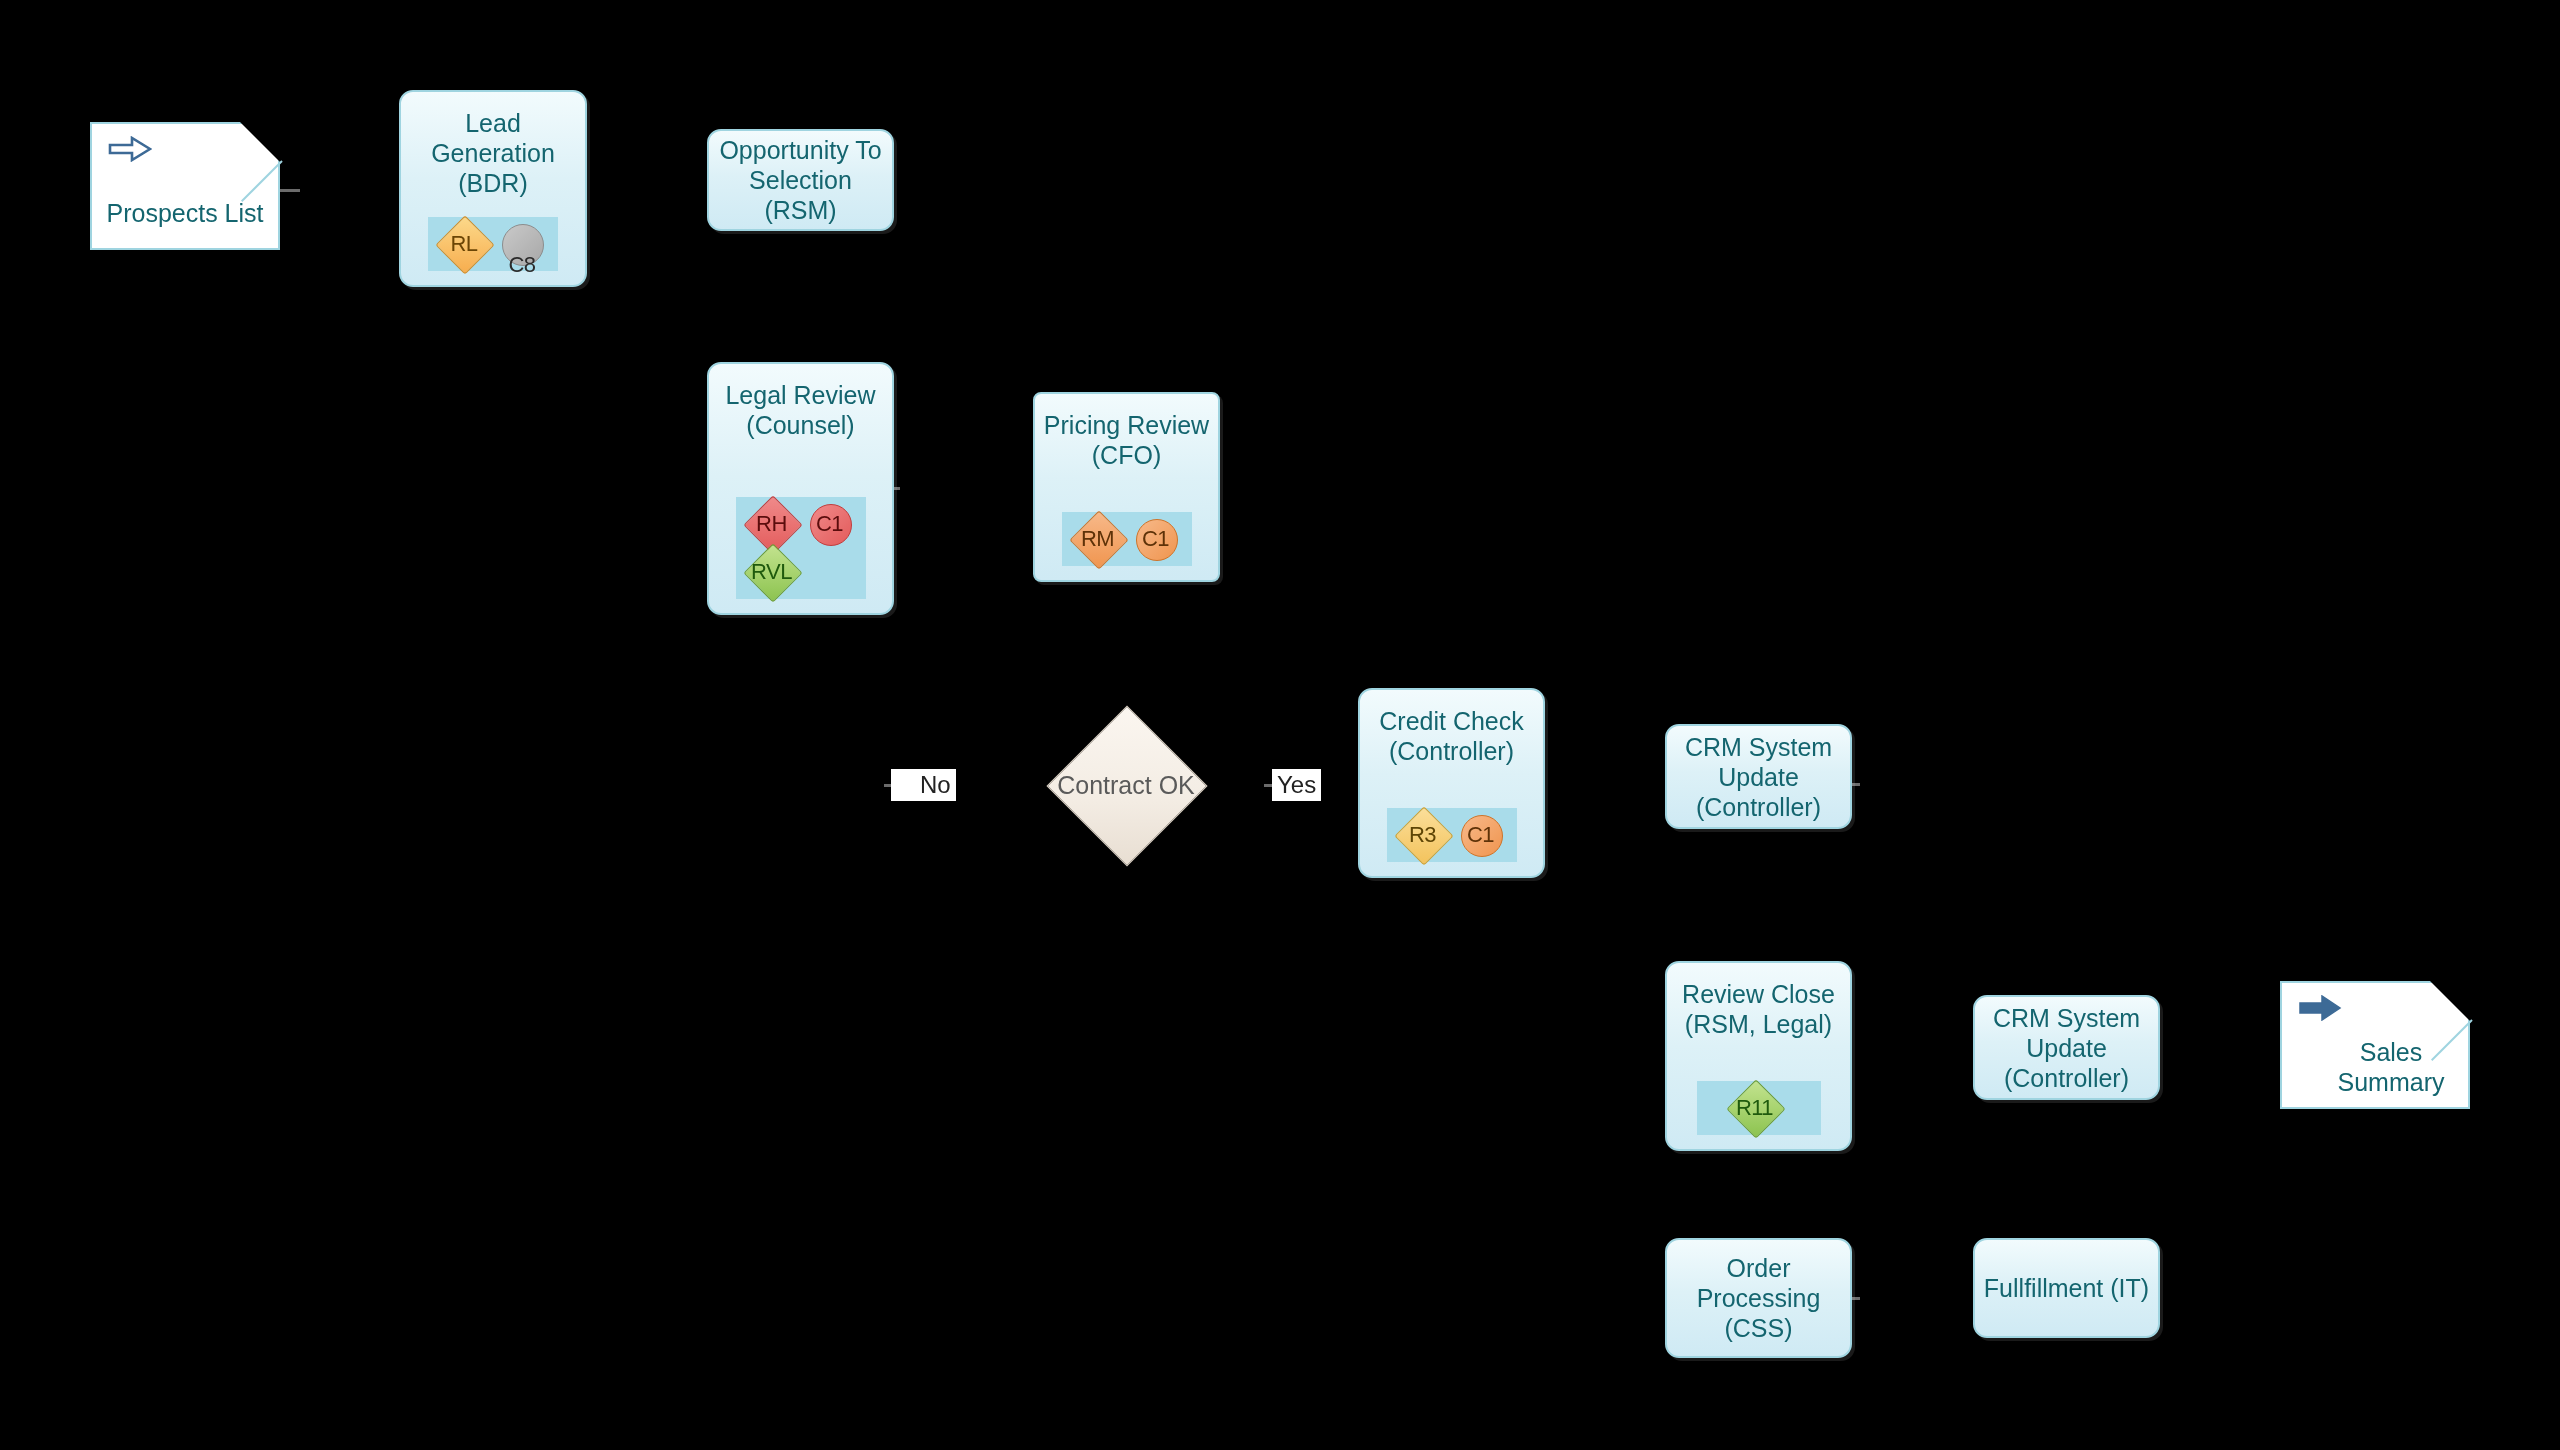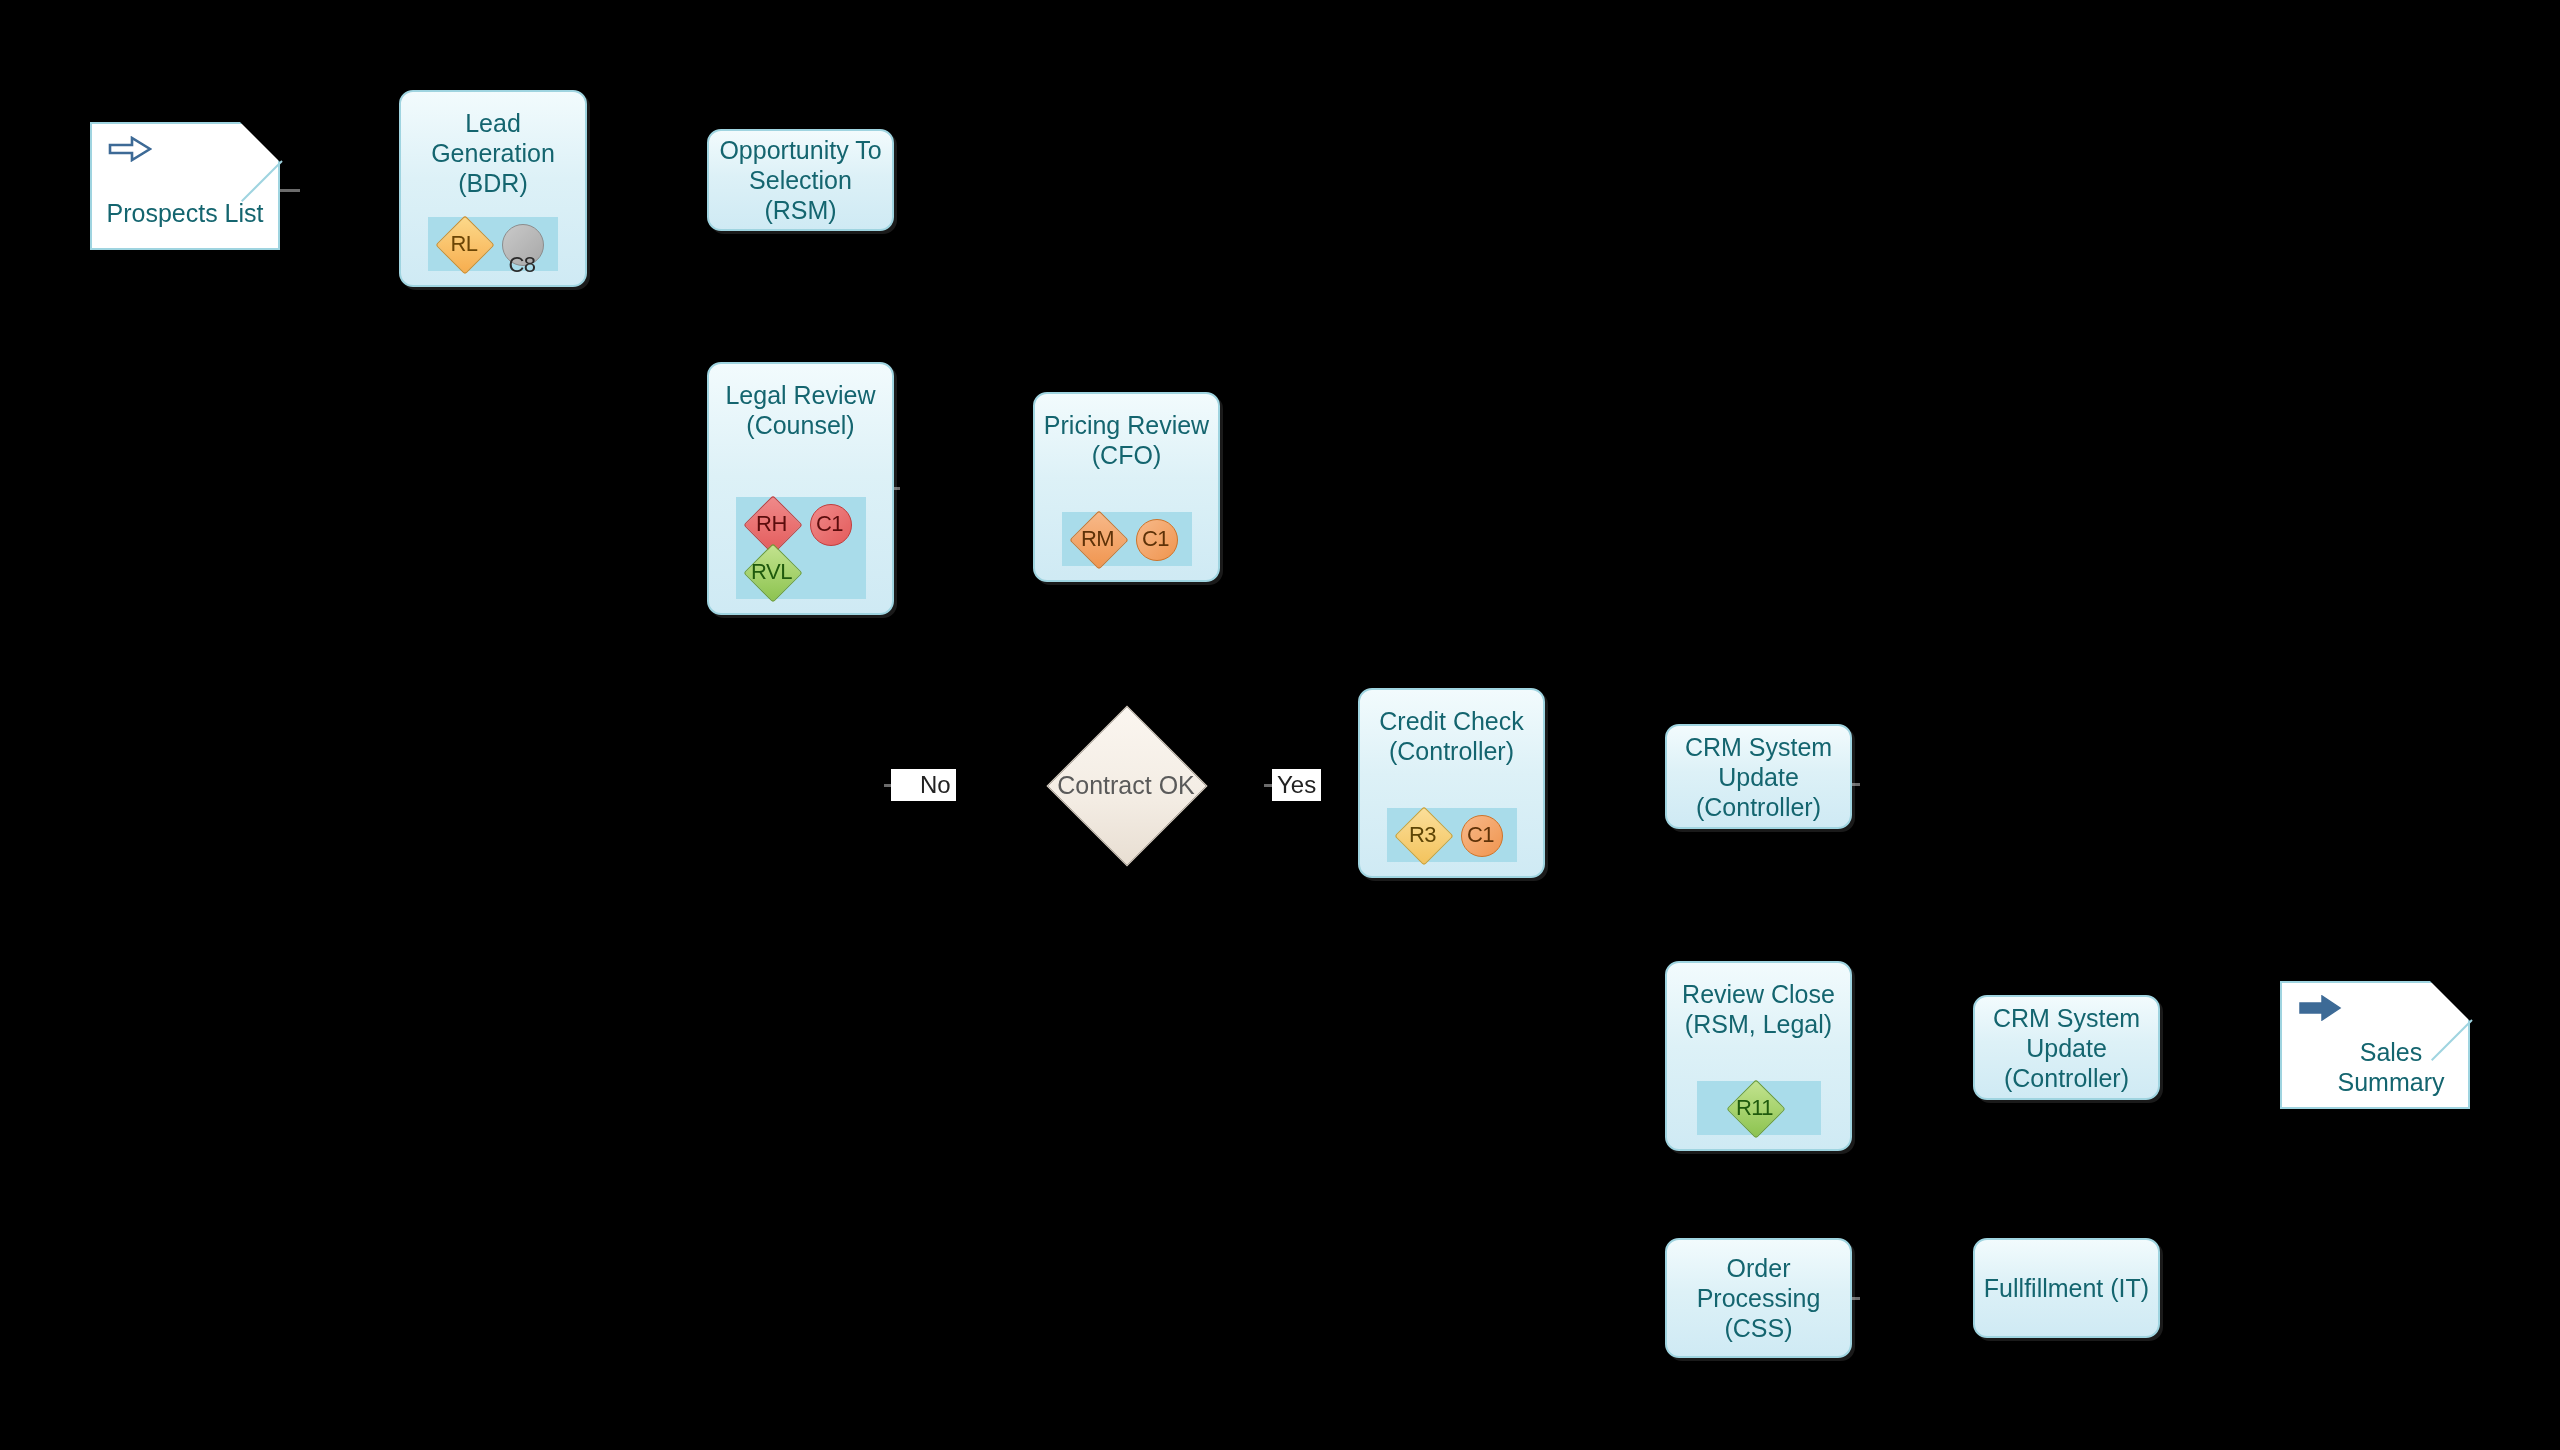--- a/index.html
+++ b/index.html
@@ -266,21 +266,21 @@
       </div>
       <div class="badge-row">
         <div class="bdg diamond thm-green">
           <span class="shape"></span>
           <span class="lbl">RVL</span>
         </div>
       </div>
     </div>
   </div>
 
-  <div class="node proc" style="left:1033px; top:392px; width:187px; height:190px;">
+  <div class="node proc" style="left:1033px; top:392px; width:187px; height:190px;border-radius:8px;">
     <div class="title">Pricing Review
 (CFO)</div>
     <div class="badge-strip">
       <div class="badge-row">
         <div class="bdg diamond thm-peach">
           <span class="shape"></span>
           <span class="lbl">RM</span>
         </div>
         <div class="bdg circle thm-peach">
           <span class="shape"></span>

